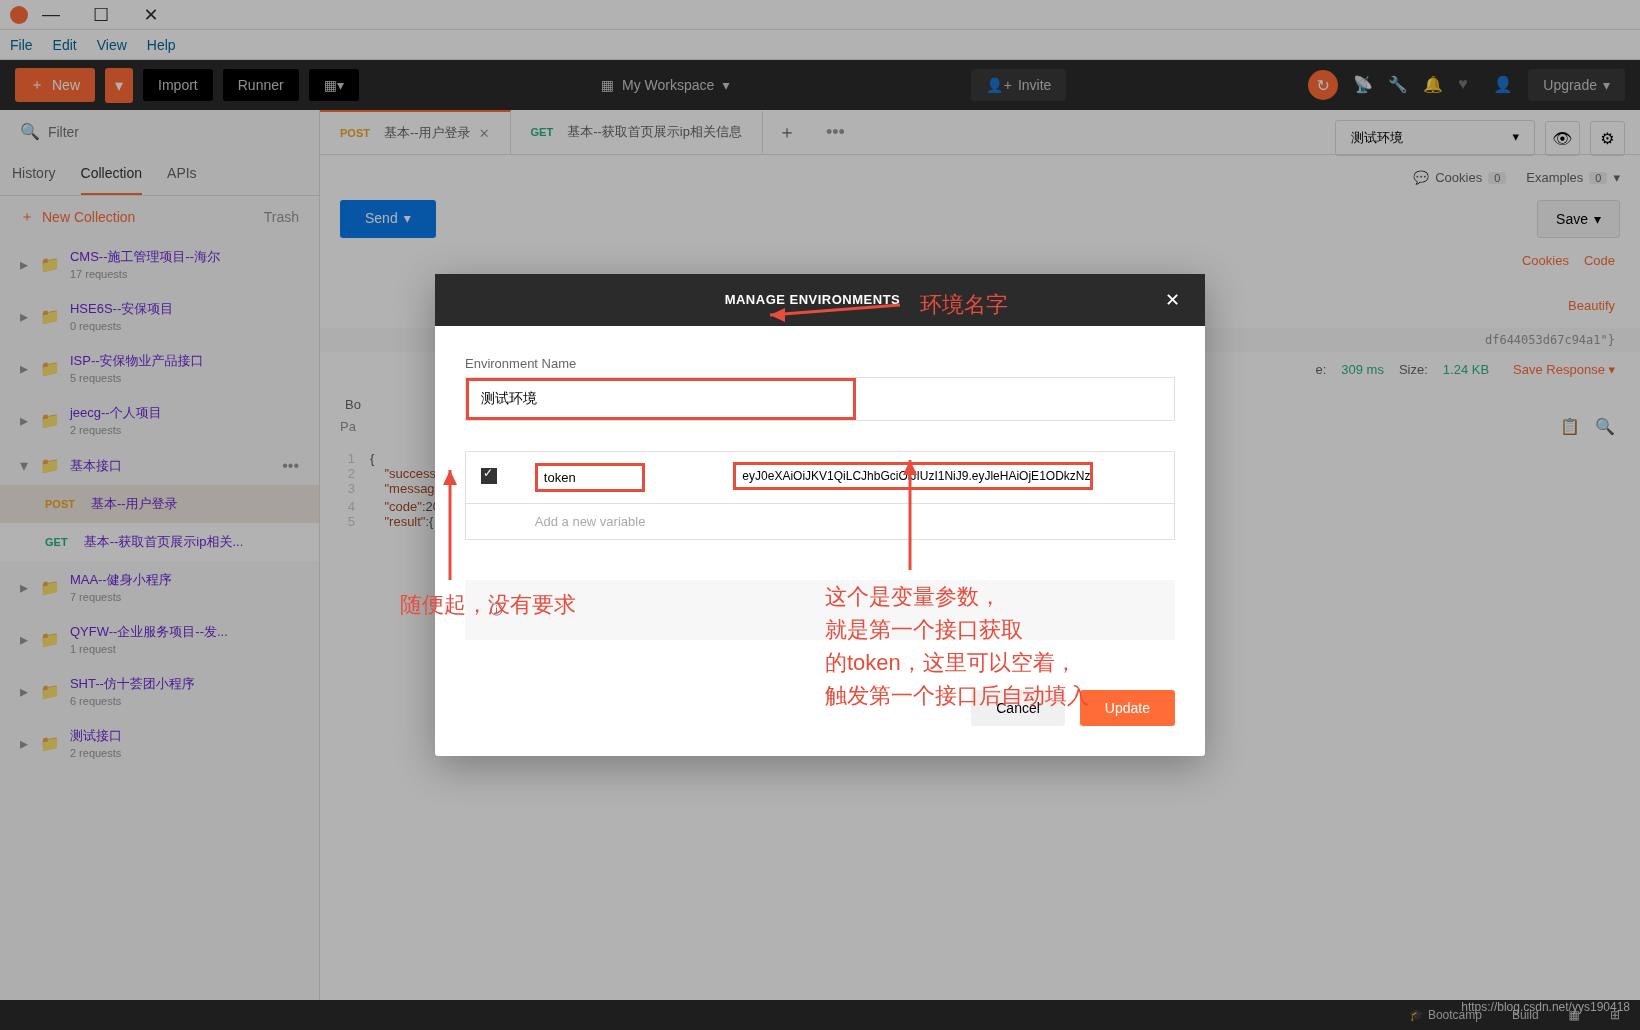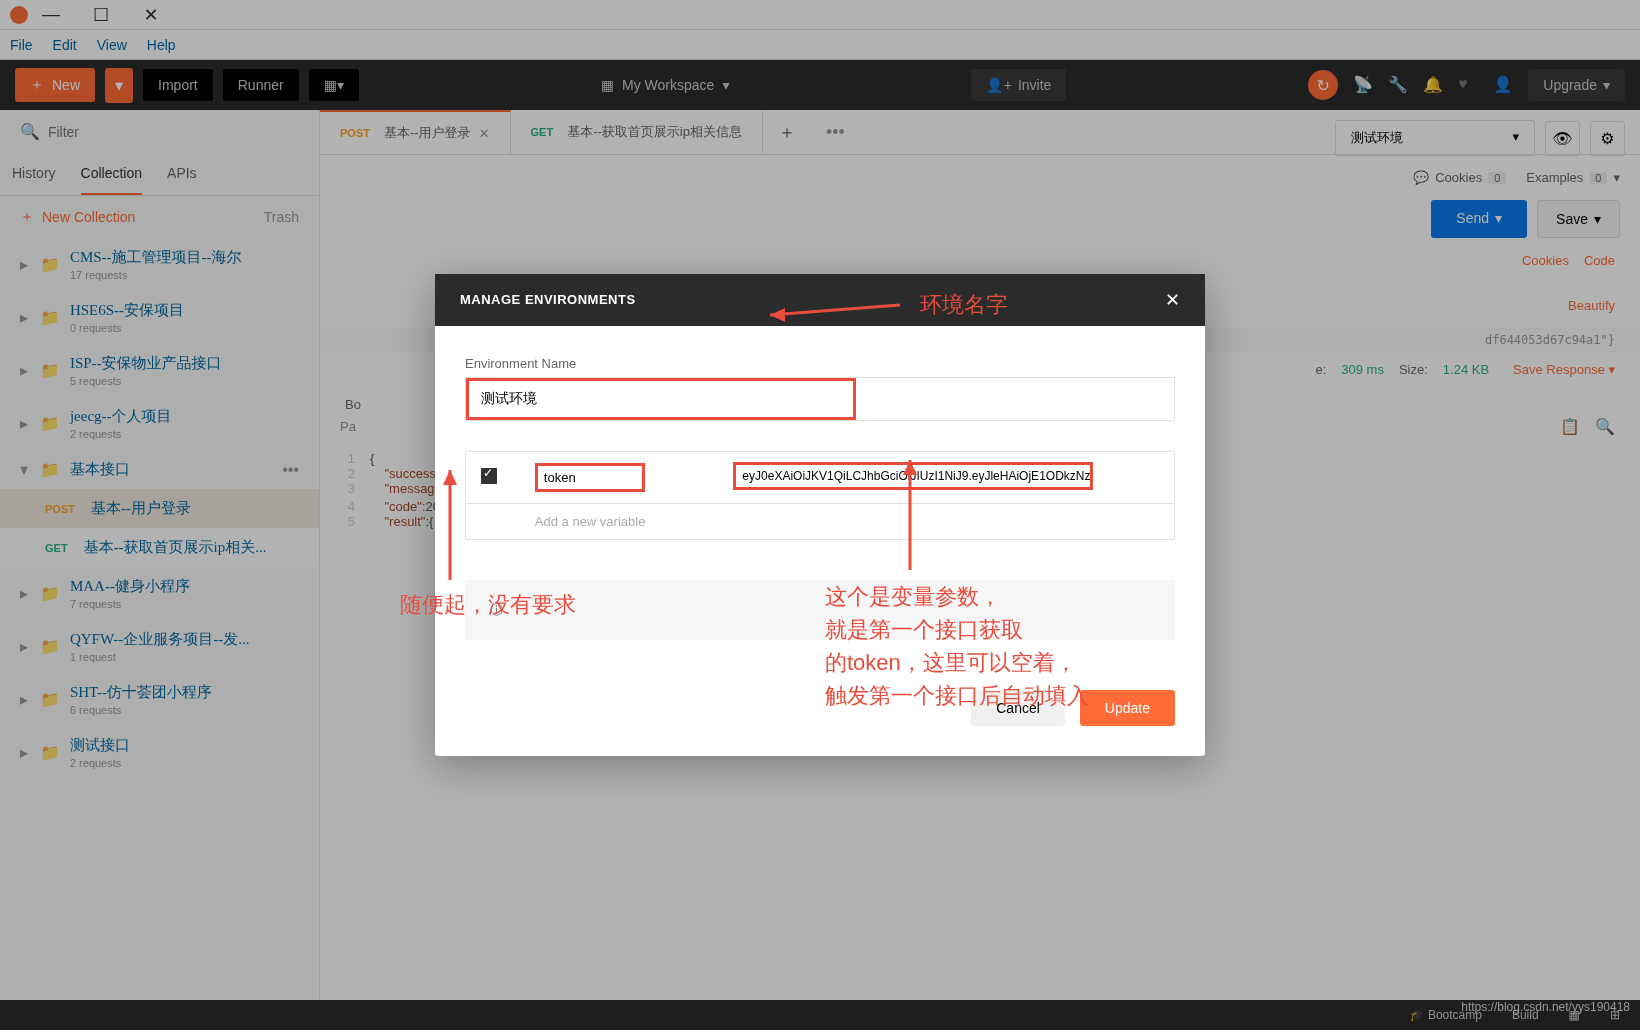--- a/index.html
+++ b/index.html
@@ -38,21 +38,21 @@
     .sb-tabs { display: flex; border-bottom: 1px solid #e0e0e0; padding: 0 12px; }
     .sb-tab { padding: 12px 0; margin-right: 25px; font-size: 14px; color: #666; cursor: pointer; }
     .sb-tab.active { color: #333; border-bottom: 2px solid #ff6c37; }
     .sb-newcoll { padding: 12px 20px; display: flex; align-items: center; color: #ff6c37; font-size: 14px; gap: 8px; }
     .sb-trash { margin-left: auto; color: #999; }
     .sb-item { padding: 10px 20px; display: flex; align-items: center; gap: 10px; cursor: pointer; }
     .sb-item.sub { padding-left: 45px; background: #fff; }
     .sb-item.sub.active { background: #f0e8e0; }
     .sb-caret { color: #999; width: 10px; }
     .sb-folder { color: #666; }
-    .sb-item-text { font-size: 15px; color: #0369a1; font-family: Liberation Serif, serif; }
+    .sb-item-text { font-size: 13px; color: #6d28d9; }
     .sb-item-sub { font-size: 11px; color: #999; }
     .sb-item-col { display: flex; flex-direction: column; gap: 2px; }
     .method-post { color: #f5a623; font-size: 11px; font-weight: bold; margin-right: 6px; }
     .method-get { color: #26b47f; font-size: 11px; font-weight: bold; margin-right: 6px; }
     .sb-more { margin-left: auto; color: #999; }
     
     
     .content { flex: 1; background: #fff; position: relative; display: flex; flex-direction: column; }
     .tabs-row { height: 45px; display: flex; align-items: center; border-bottom: 1px solid #e0e0e0; padding: 0; }
     .tab { padding: 12px 20px; display: flex; align-items: center; gap: 8px; font-size: 13px; color: #666; border-right: 1px solid #e0e0e0; cursor: pointer; }
@@ -91,21 +91,21 @@
     .code-punc { color: #555; }
     
     
     .footer { height: 30px; background: #2b2b2b; display: flex; align-items: center; justify-content: flex-end; padding: 0 20px; gap: 30px; color: #ccc; font-size: 12px; }
     .footer-item { cursor: pointer; }
     
     
     .overlay { position: absolute; inset: 0; background: rgba(0,0,0,0.3); display: flex; align-items: center; justify-content: center; z-index: 100; }
     .modal { width: 770px; background: #fff; border-radius: 3px; box-shadow: 0 10px 40px rgba(0,0,0,0.3); }
     .modal-header { background: #2b2b2b; color: #fff; padding: 15px 25px; display: flex; align-items: center; }
-    .modal-title { font-size: 13px; font-weight: bold; letter-spacing: 0.5px; flex: 1; }
+    .modal-title { font-size: 13px; font-weight: bold; letter-spacing: 0.5px; flex: 1; text-align: center; }
     .modal-close { cursor: pointer; font-size: 18px; }
     .modal-body { padding: 30px; }
     .env-name-lbl { font-size: 13px; color: #666; margin-bottom: 6px; }
     .env-name-input { width: 390px; padding: 10px 12px; border: 3px solid #e74c3c; font-size: 14px; outline: none; }
     .env-name-row { width: 100%; border: 1px solid #e0e0e0; padding: 0; margin-bottom: 30px; }
     
     .var-table { width: 100%; border: 1px solid #e0e0e0; border-collapse: collapse; }
     .var-th { padding: 12px 15px; text-align: left; font-size: 11px; color: #999; font-weight: bold; border-bottom: 1px solid #e0e0e0; }
     .var-th.actions { text-align: right; }
     .persist-link { color: #ff6c37; font-size: 12px; margin-right: 15px; cursor: pointer; font-weight: normal; }
@@ -311,21 +311,21 @@
         <span>Cookies</span>
         <span class="badge">0</span>
       </div>
       <div class="meta-item">
         <span>Examples</span>
         <span class="badge">0</span>
         <span>▾</span>
       </div>
     </div>
 
-    <div class="req-row" style="justify-content:flex-end">
+    <div class="req-row" style="justify-content:space-between">
       <div class="send-btn">
         <span>Send</span>
         <span>▾</span>
       </div>
       <div class="save-btn">
         <span>Save</span>
         <span>▾</span>
       </div>
     </div>
 

